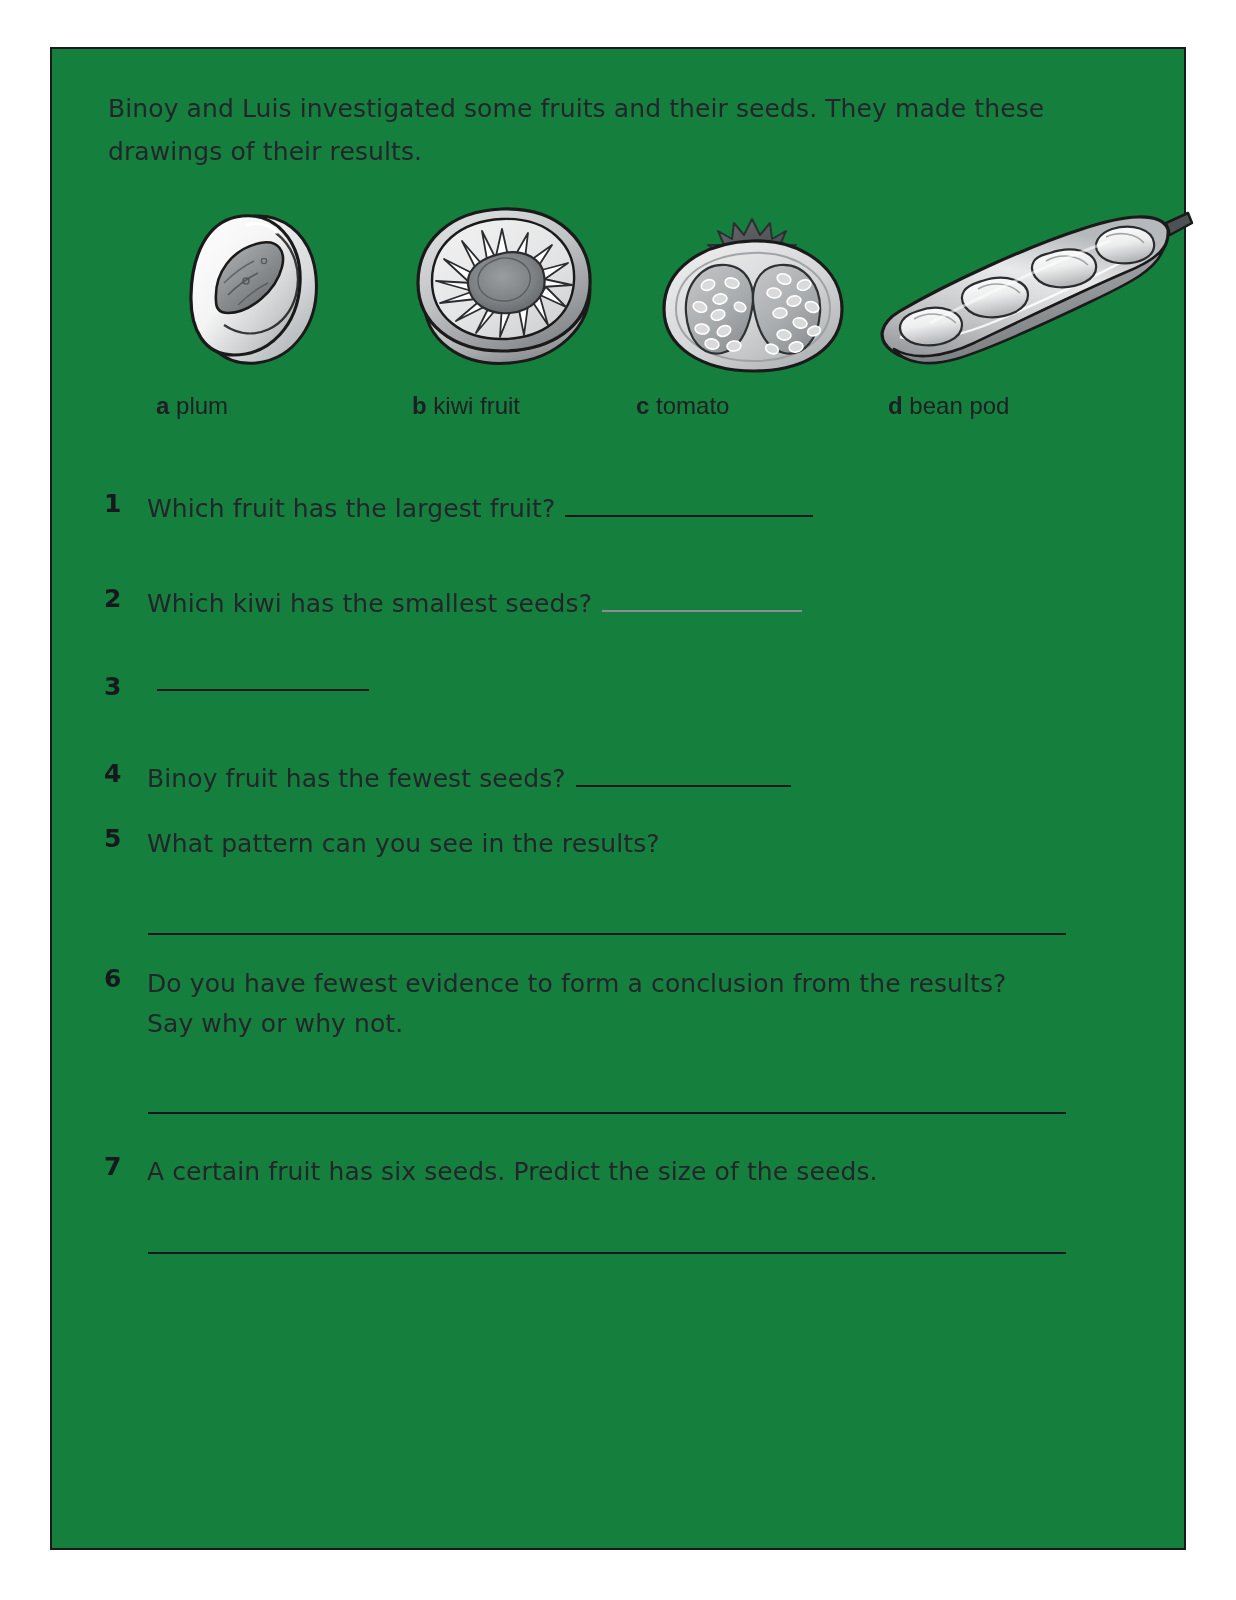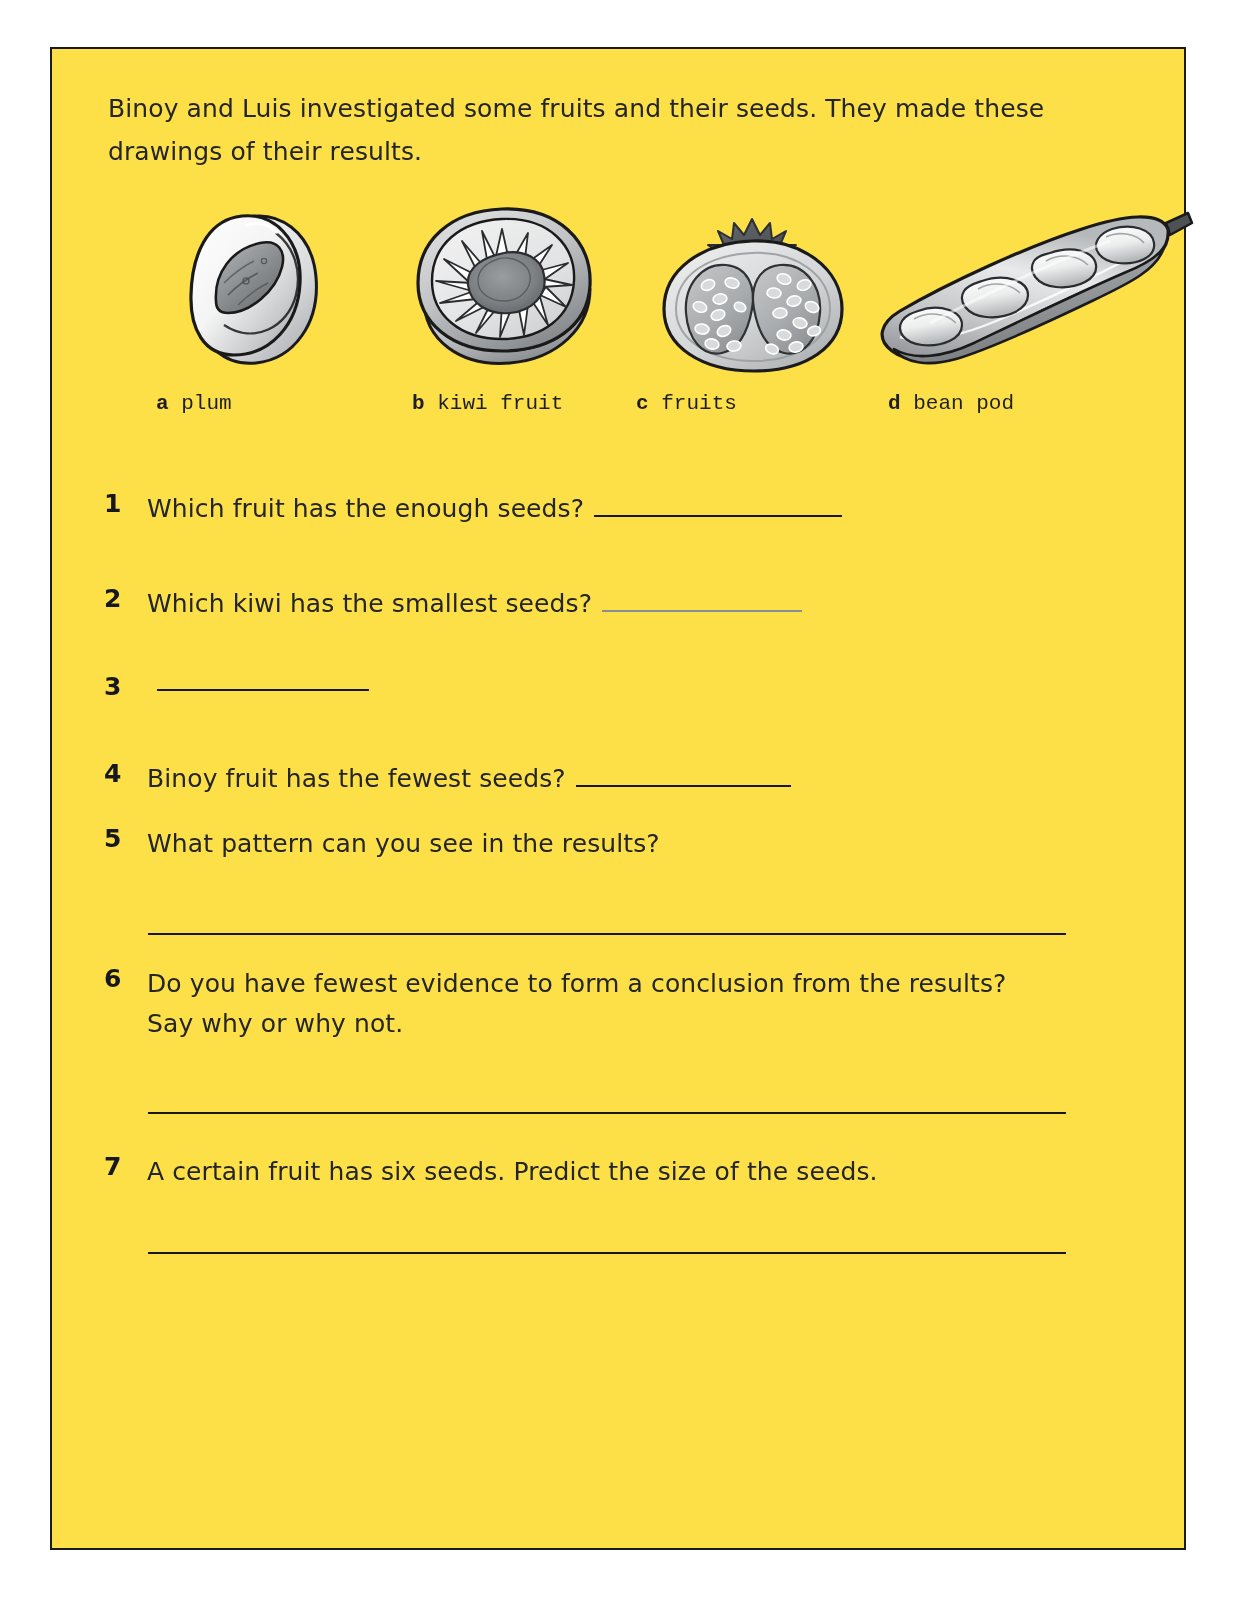--- a/index.html
+++ b/index.html
@@ -16,21 +16,21 @@
   }
 
   #page {
     position: absolute;
     left: 50px;
     top: 47px;
     width: 1136px;
     height: 1503px;
     border: 2px solid #1a1a1a;
     box-sizing: border-box;
-    background: #fde047;
+    background: #15803d;
   }
 
   
   #intro {
     position: absolute;
     left: 56px;
     top: 38px;
     width: 960px;
     font-family: "DejaVu Sans", sans-serif;
     font-size: 25px;
@@ -56,22 +56,22 @@
 
   #labels {
     position: absolute;
     left: 56px;
     top: 343px;
     width: 1020px;
     height: 32px;
   }
   .fig-label {
     position: absolute;
-    font-family: Liberation Mono, monospace;
-    font-size: 21px;
+    font-family: Liberation Sans, sans-serif;
+    font-size: 24px;
     color: #1d1f24;
     white-space: nowrap;
   }
   .fig-label .ltr {
     font-weight: bold;
   }
 
   
   .q {
     position: absolute;
@@ -335,28 +335,28 @@
         <path d="M44 120 C58 112 76 114 86 124" fill="none" stroke="#8e9194" stroke-width="1.6" opacity="0.8"></path>
 
         <path d="M60 124 C110 98 180 64 240 42" fill="none" stroke="#ffffff" stroke-width="3" opacity="0.55"></path>
       </svg>
     </div>
   </div>
 
   <div id="labels">
     <div class="fig-label" style="left:48px;"><span class="ltr">a</span> <span>plum</span></div>
     <div class="fig-label" style="left:304px;"><span class="ltr">b</span> <span>kiwi fruit</span></div>
-    <div class="fig-label" style="left:528px;"><span class="ltr">c</span> <span>fruits</span></div>
+    <div class="fig-label" style="left:528px;"><span class="ltr">c</span> <span>tomato</span></div>
     <div class="fig-label" style="left:780px;"><span class="ltr">d</span> <span>bean pod</span></div>
   </div>
 
   <div class="q" style="top:440px;">
     <div class="q-num">1</div>
     <div class="q-body">
-      <span class="q-text">Which fruit has the enough seeds?</span><span class="inline-blank" style="width:248px;"></span>
+      <span class="q-text">Which fruit has the largest fruit?</span><span class="inline-blank" style="width:248px;"></span>
     </div>
   </div>
 
   <div class="q" style="top:535px;">
     <div class="q-num">2</div>
     <div class="q-body">
       <span class="q-text">Which kiwi has the smallest seeds?</span><span class="inline-blank light" style="width:200px;"></span>
     </div>
   </div>
 

